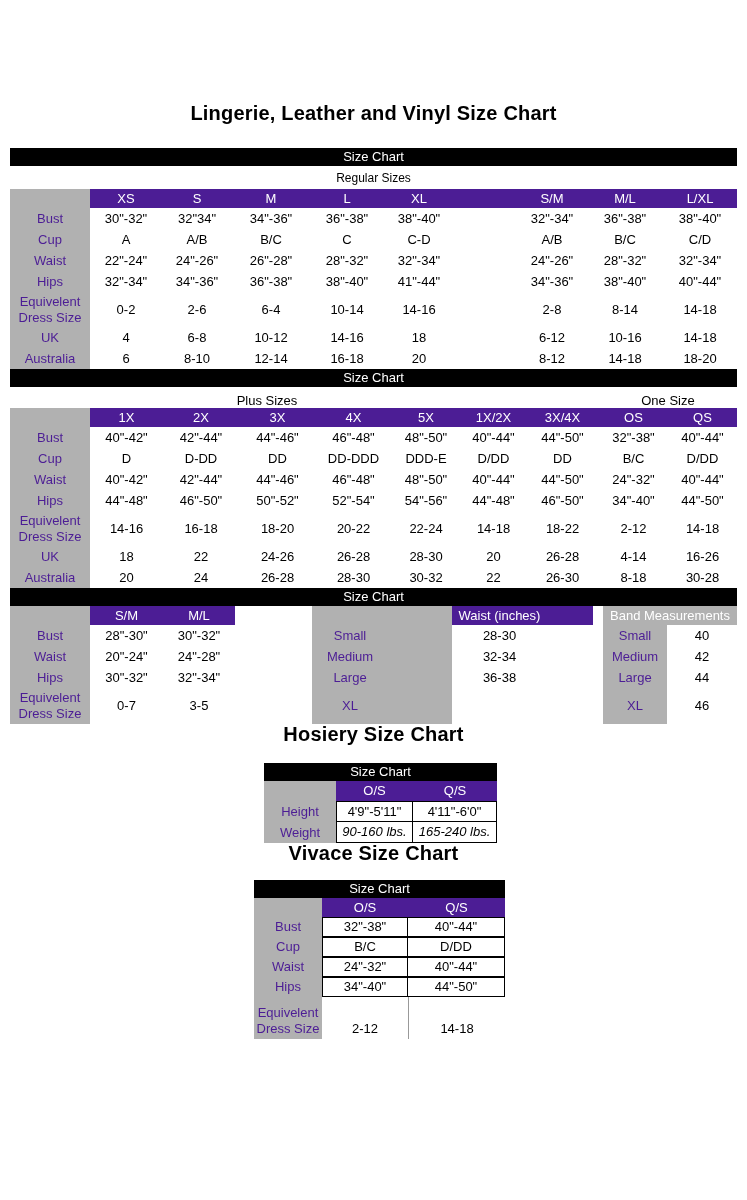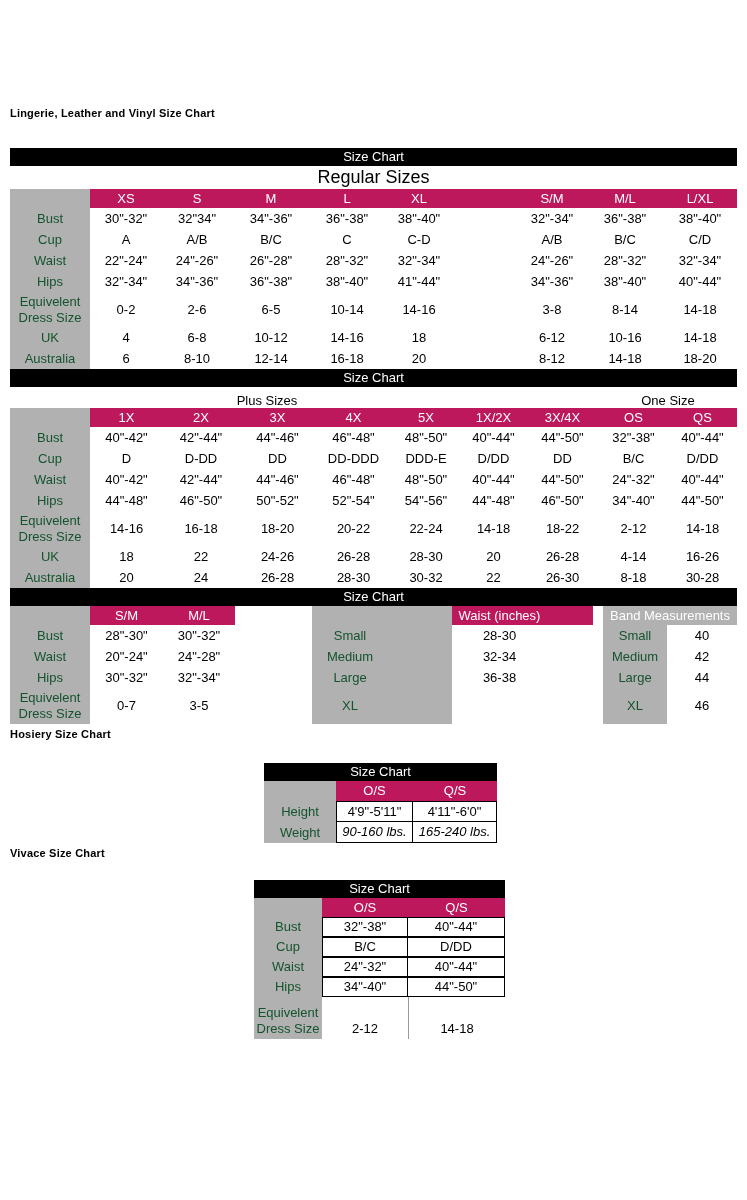--- a/index.html
+++ b/index.html
@@ -1,55 +1,55 @@
 <!DOCTYPE html>
 <html><head>
 <meta charset="utf-8">
 <style>
   html,body { margin:0; padding:0; background:#fff; }
   body { width:747px; height:1200px; font-family:"Liberation Sans", sans-serif; color:#000; overflow:hidden; }
   .content { padding-top:103px; margin-left:10px; width:727px; }
 
   h1.main-title, h2.sub-title {
-    font-size:11px; font-weight:bold; 
+    font-size:20px; font-weight:bold; text-align:center;
     margin:0; line-height:20px; letter-spacing:0.2px;
   }
 
   .bar {
     height:18px; background:#000; color:#fff;
     display:flex; align-items:center; justify-content:center;
     font-size:13px; line-height:18px;
   }
   .bar-main { margin-top:25px; }
 
   .section-sub {
     height:23px; display:flex; align-items:center; justify-content:center;
-    font-size:18px;
+    font-size:12px;
   }
 
   .dual-head { position:relative; height:21px; font-size:13px; }
   .dual-head span {
     position:absolute; top:0; height:27px;
     display:flex; align-items:center; justify-content:center;
   }
   .plus-left  { left:0;    width:514px; }
   .one-size   { left:589px; width:138px; }
   .junior-head{ left:0;    width:225px; }
   .mens-head  { left:302px; width:425px; }
 
   
   .dtable { }
   .trow { display:flex; min-height:21px; }
   .tcell {
     display:flex; align-items:center; justify-content:center;
     font-size:13px; line-height:16px; white-space:pre-line; text-align:center;
     box-sizing:border-box; padding:1px 0;
   }
-  .tcell.c0 { background:#b1b1b1; color:#14532d; }
-  .thead { background:#be185d; height:19px; min-height:19px; }
+  .tcell.c0 { background:#b1b1b1; color:#4c1d95; }
+  .thead { background:#4c1d95; height:19px; min-height:19px; }
   .thead .tcell { color:#fff; padding:0; }
 
   
   .t-regular .c0{width:80px} .t-regular .c1{width:72px} .t-regular .c2{width:70px}
   .t-regular .c3{width:78px} .t-regular .c4{width:74px} .t-regular .c5{width:70px}
   .t-regular .c6{width:63px; background:transparent;}
   .t-regular .c7{width:70px} .t-regular .c8{width:76px} .t-regular .c9{width:74px}
   .t-regular .thead .c6{background:transparent;}
   .t-regular .r5{min-height:35px}
 
@@ -175,25 +175,25 @@
         <div class="tcell c6"></div>
         <div class="tcell c7">34"-36"</div>
         <div class="tcell c8">38"-40"</div>
         <div class="tcell c9">40"-44"</div>
       </div>
       <div class="trow tbody r5">
         <div class="tcell c0">Equivelent
 Dress Size</div>
         <div class="tcell c1">0-2</div>
         <div class="tcell c2">2-6</div>
-        <div class="tcell c3">6-5</div>
+        <div class="tcell c3">6-4</div>
         <div class="tcell c4">10-14</div>
         <div class="tcell c5">14-16</div>
         <div class="tcell c6"></div>
-        <div class="tcell c7">3-8</div>
+        <div class="tcell c7">2-8</div>
         <div class="tcell c8">8-14</div>
         <div class="tcell c9">14-18</div>
       </div>
       <div class="trow tbody r6">
         <div class="tcell c0">UK</div>
         <div class="tcell c1">4</div>
         <div class="tcell c2">6-8</div>
         <div class="tcell c3">10-12</div>
         <div class="tcell c4">14-16</div>
         <div class="tcell c5">18</div>

